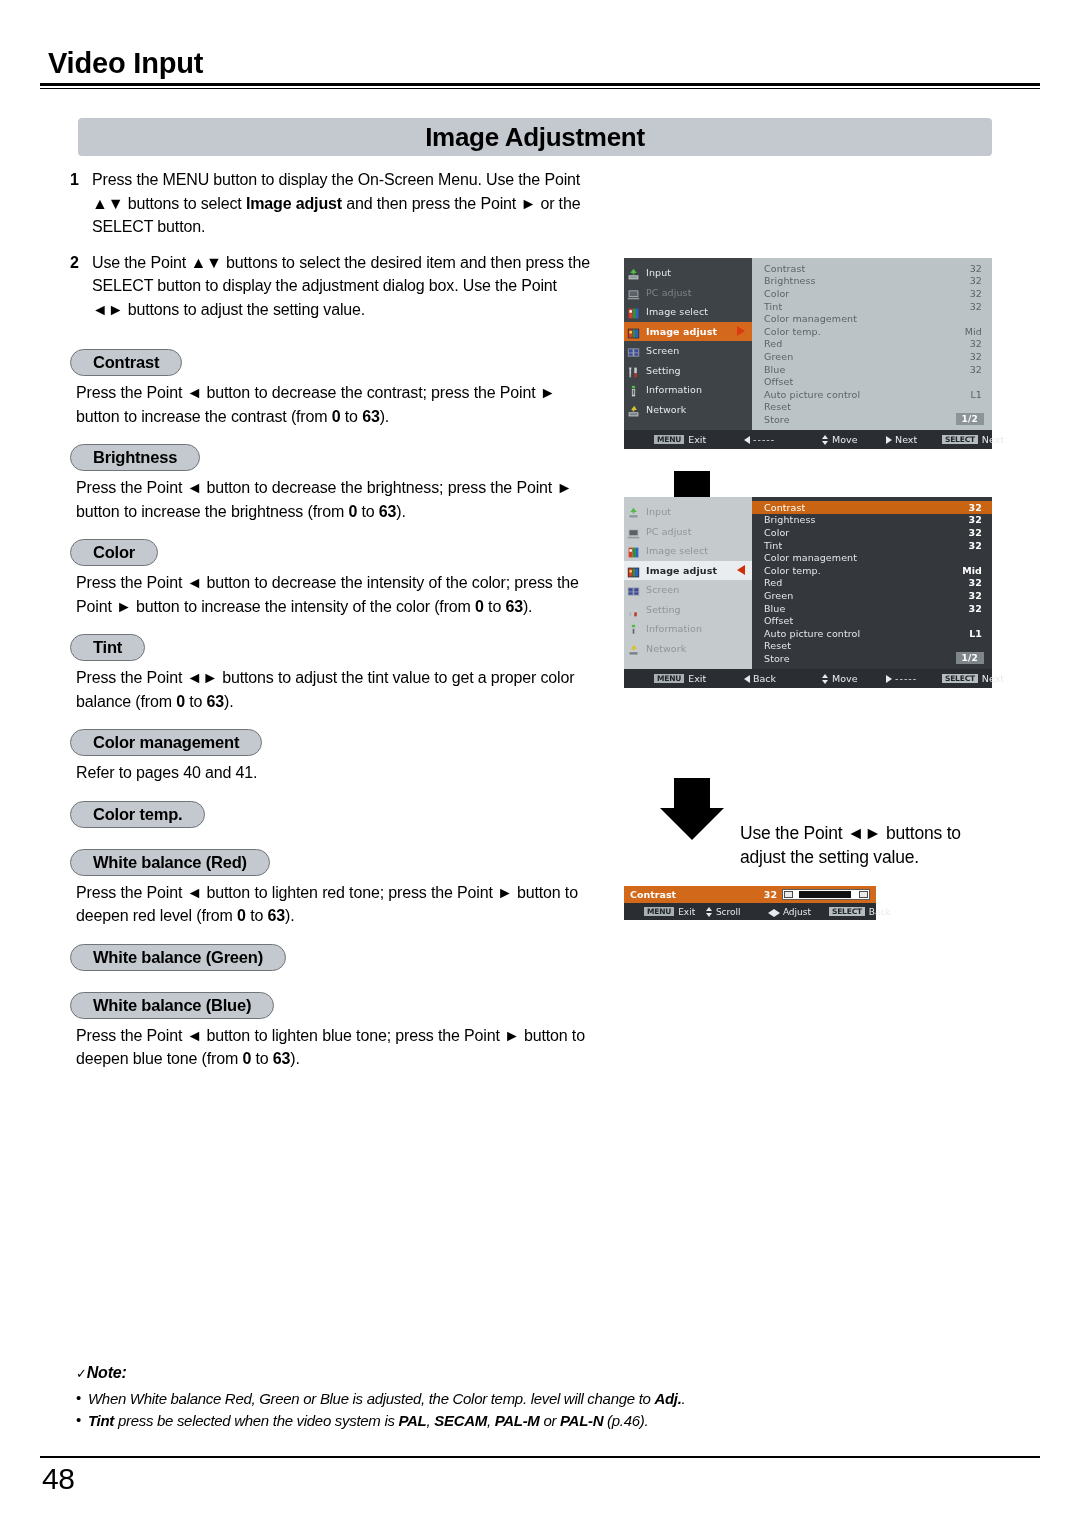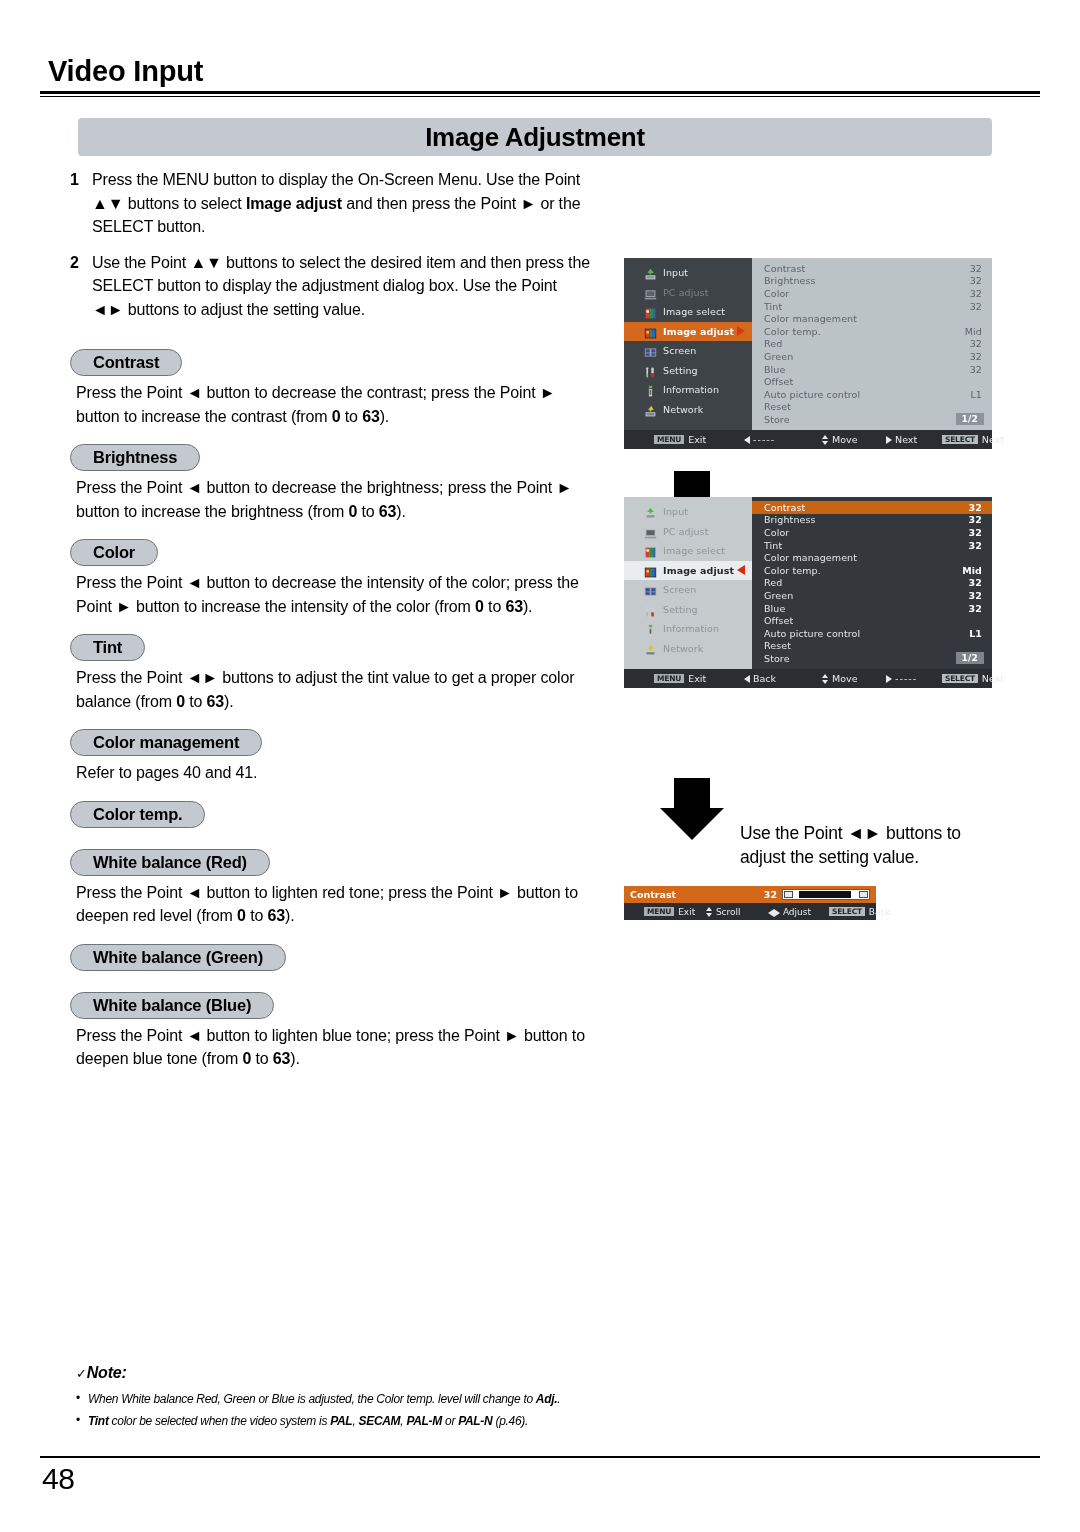--- a/index.html
+++ b/index.html
@@ -13,21 +13,21 @@
     position: relative;
     font-family: "Liberation Sans", sans-serif;
     color: #000;
     overflow: hidden;
   }
 
   
   #page-header {
     position: absolute;
     left: 40px;
-    top: 56px;
+    top: 48px;
     width: 1000px;
   }
   #page-header .chapter {
     font-size: 29px;
     font-weight: bold;
     letter-spacing: -0.2px;
     line-height: 1.05;
     padding-left: 8px;
   }
   #page-header .rule-thick {
@@ -125,21 +125,21 @@
     letter-spacing: -0.2px;
     margin-top: 48px;
   }
   #note-block .note-title .check { font-style: normal; font-weight: normal; font-size: 13px; }
   #note-block ul {
     margin: 6px 0 0 0;
     padding: 0;
     list-style: none;
   }
   #note-block li {
-    font-size: 12px;
+    font-size: 15px;
     font-style: italic;
     line-height: 22px;
     letter-spacing: -0.3px;
     padding-left: 12px;
     position: relative;
   }
   #note-block li::before {
     content: "\2022";
     position: absolute;
     left: 0;
@@ -197,21 +197,21 @@
   .osd-b .osd-side { background: #c5cacd; }
   .osd-b .osd-main { background: #34383c; }
   .osd-b .menu-row .label { color: #e4e7e9; }
   .osd-b .menu-row .val { color: #ffffff; font-weight: bold; }
   .osd-b .side-item .slabel { color: #8f9599; }
 
   .side-item {
     height: 19.5px;
     display: flex;
     align-items: center;
-    padding-left: 20px;
+    padding-left: 3px;
     position: relative;
     box-sizing: border-box;
   }
   .side-item .slabel {
     font-size: 9.5px;
     letter-spacing: 0.1px;
     margin-left: 6px;
     white-space: nowrap;
   }
   .side-item.active { background: #d4691e; }
@@ -495,21 +495,21 @@
         </div><div class="para"><span>Press the Point ◄ button to lighten blue tone; press the Point ► button to deepen blue tone (from </span><span class="b">0</span><span> to </span><span class="b">63</span><span>).</span></div></div>
     </div>
 </div>
 
 <div id="note-block">
   <div class="note-title">
     <span class="check">✓</span><span>Note:</span>
   </div>
   <ul id="note-host">
       <li><span>When White balance Red, Green or Blue is adjusted, the Color temp. level will change to </span><span class="b">Adj.</span><span>.</span></li>
-      <li><span class="b">Tint</span><span> color be selected when the video system is </span><span class="b">PAL</span><span>, </span><span class="b">SECAM</span><span>, </span><span class="b">PAL-M</span><span> or </span><span class="b">PAL-N</span><span> (p.46).</span></li>
+      <li><span class="b">Tint</span><span> press be selected when the video system is </span><span class="b">PAL</span><span>, </span><span class="b">SECAM</span><span>, </span><span class="b">PAL-M</span><span> or </span><span class="b">PAL-N</span><span> (p.46).</span></li>
     </ul>
 </div>
 
 <div id="right-col">
 
   <div class="osd osd-a">
     <div class="osd-body">
       <div class="osd-side">
         <div class="sidebar-host">
             <div class="side-item">

